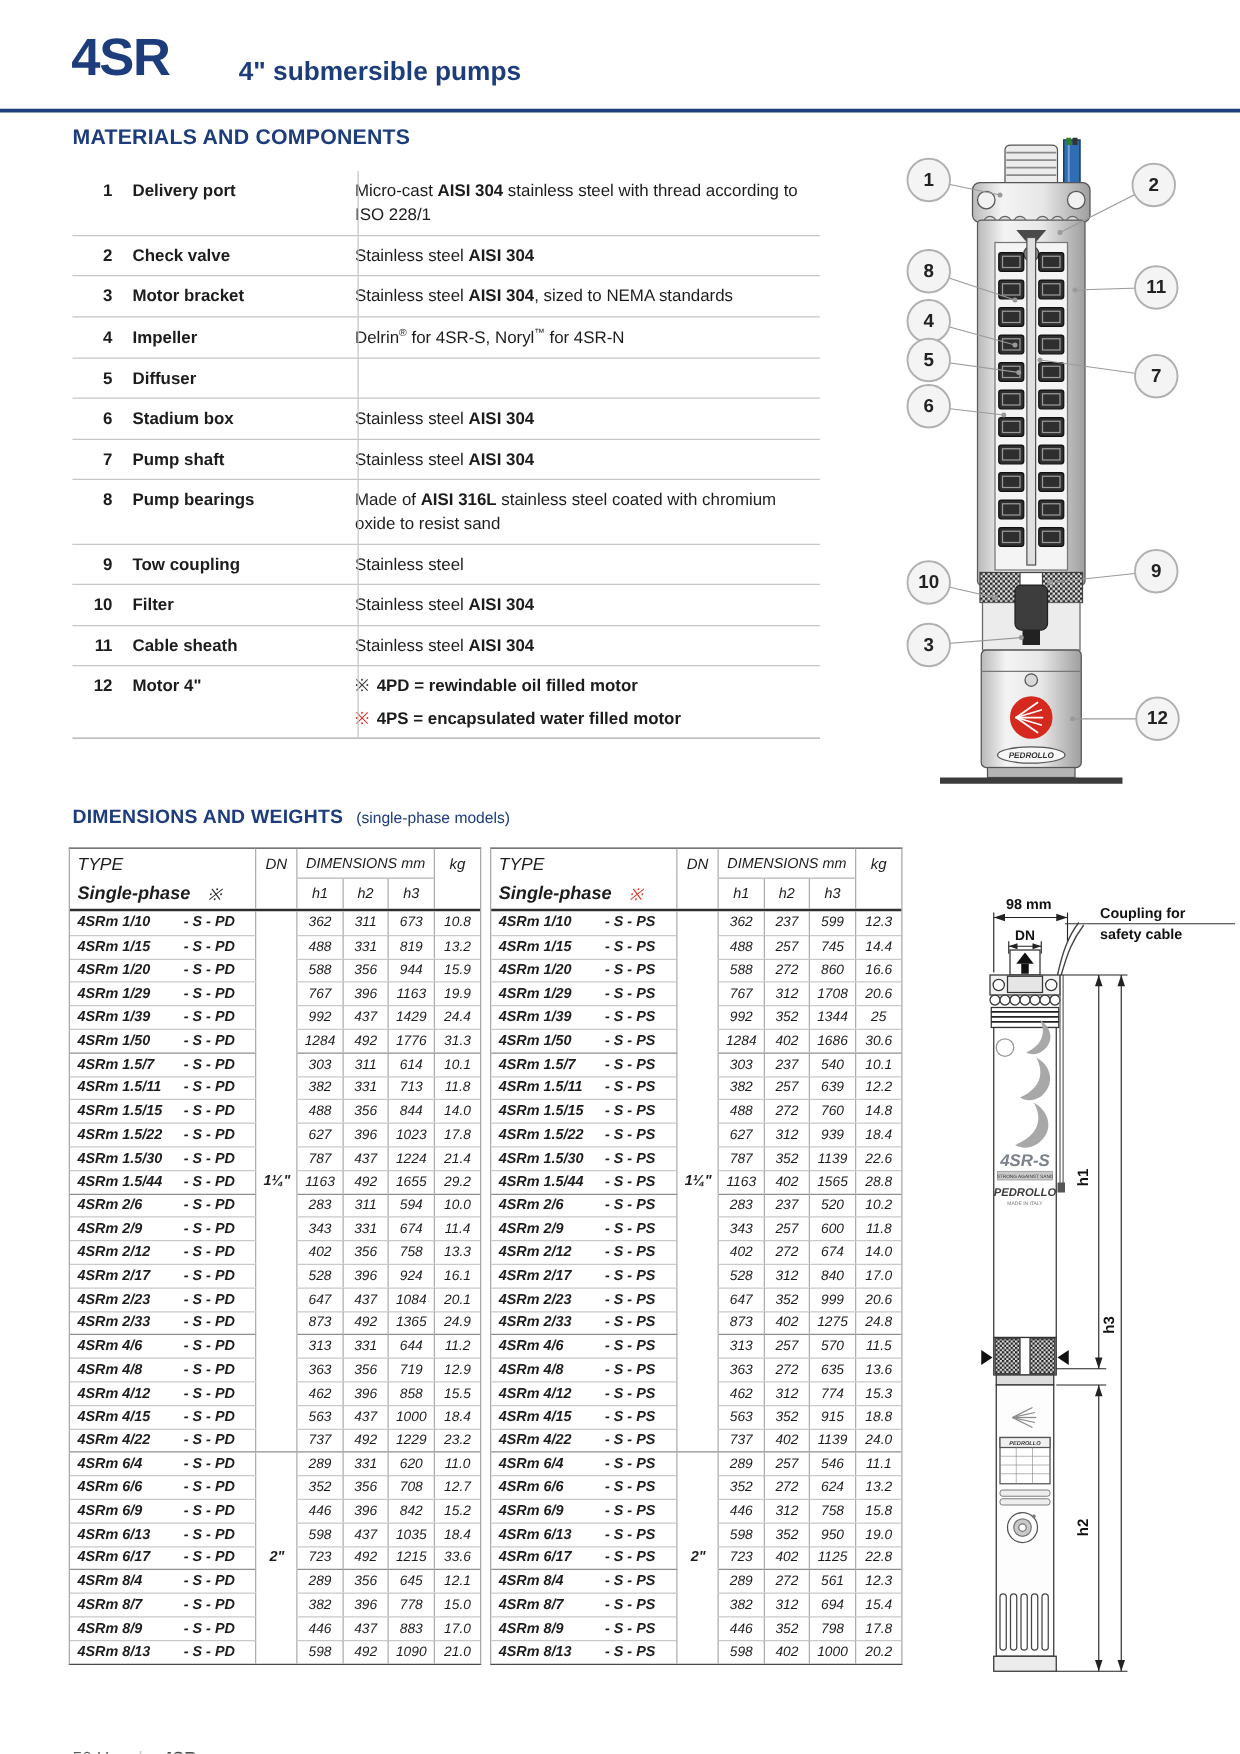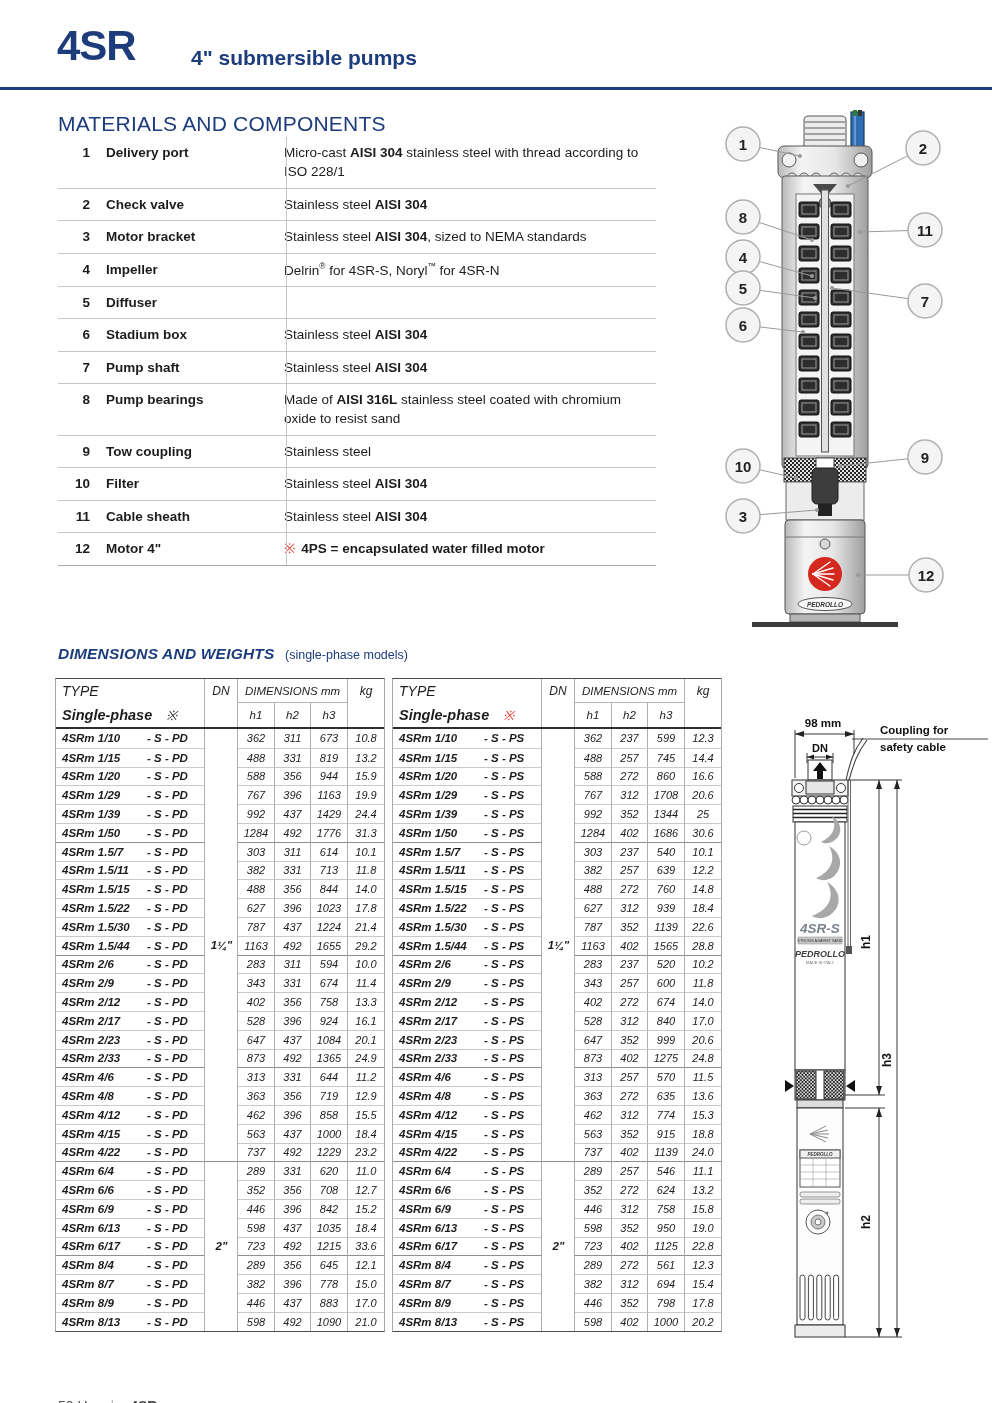--- a/index.html
+++ b/index.html
@@ -6,38 +6,38 @@
   html,body{margin:0;padding:0;background:#fff;}
   .page{position:relative;width:992px;height:1403px;background:#fff;overflow:hidden;
         font-family:"Liberation Sans",sans-serif;color:#1c1c1c;}
 
   
   .title{position:absolute;left:57px;top:22px;font-size:42px;font-weight:800;color:var(--navy);letter-spacing:-1px;}
   .subtitle{position:absolute;left:191px;top:46px;font-size:21px;font-weight:700;color:var(--navy);}
   .header-rule{position:absolute;left:0;top:87px;width:992px;height:3px;background:var(--navy);}
 
   
-  .m-heading{position:absolute;left:58px;top:112px;font-size:21px;font-weight:400;color:var(--navy);letter-spacing:.2px;}
+  .m-heading{position:absolute;left:58px;top:100px;font-size:17px;font-weight:700;color:var(--navy);letter-spacing:.2px;}
   .materials{position:absolute;left:58px;top:137px;width:598px;border-bottom:1px solid #a9a9a9;}
   .m-vsep{position:absolute;left:228px;top:0;bottom:0;width:1px;background:#c6c6c6;}
   .mrow{display:flex;align-items:flex-start;padding:6px 0;border-top:1px solid #c6c6c6;}
   .mrow:first-child{border-top:none;}
   .mnum{width:32px;text-align:right;font-weight:700;font-size:13.5px;line-height:1.44;flex:none;}
   .mname{width:182px;padding-left:16px;font-weight:700;font-size:13.5px;line-height:1.44;flex:none;box-sizing:border-box;}
   .mdesc{flex:1;padding-left:12px;font-size:13.5px;line-height:1.44;}
   .mnote{font-weight:700;}
   .mnote + .mnote{margin-top:6px;}
   .mnote .mark{font-weight:400;margin-right:6px;}
 
   
   .pumpdiag{position:absolute;left:700px;top:110px;width:292px;height:525px;}
 
   
   .d-heading{position:absolute;left:58px;top:645px;color:var(--navy);}
-  .dh-main{font-size:15.5px;font-weight:700;letter-spacing:.2px;font-style:italic;}
+  .dh-main{font-size:15.5px;font-weight:700;letter-spacing:.2px;}
   .dh-note{font-size:12.5px;font-weight:400;margin-left:6px;}
 
   
   .dtables{position:absolute;left:55px;top:678px;display:flex;gap:7px;font-style:italic;}
   .dtable{width:330px;box-sizing:border-box;border-left:1px solid #a8a8a8;border-right:1px solid #a8a8a8;
           border-top:1px solid #4a4a4a;border-bottom:1.5px solid #4a4a4a;background:#fff;}
   .dhead{border-bottom:2px solid #2e2e2e;}
   .dhrow{display:flex;height:24px;align-items:stretch;}
   .dh-type{width:149px;padding-left:6px;font-size:14px;display:flex;align-items:center;box-sizing:border-box;border-right:1px solid #adadad;}
   .dh-dn{width:33px;font-size:12px;display:flex;align-items:center;justify-content:center;box-sizing:border-box;border-right:1px solid #adadad;}
@@ -136,20 +136,21 @@
       </div>
       <div class="mrow">
         <div class="mnum">11</div>
         <div class="mname">Cable sheath</div>
         <div class="mdesc"><span>Stainless steel </span><span style="font-weight: 700;">AISI 304</span></div>
       </div>
       <div class="mrow">
         <div class="mnum">12</div>
         <div class="mname">Motor 4"</div>
         <div class="mdesc">
+          <div class="mnote"><span class="mark" style="color: rgb(58, 58, 58);">※</span><span>4PD = rewindable oil filled motor</span></div>
           <div class="mnote"><span class="mark" style="color: rgb(224, 55, 43);">※</span><span>4PS = encapsulated water filled motor</span></div>
         </div>
       </div>
       <div class="m-vsep"></div>
     </div>
 
   <div class="pumpdiag">
     <svg id="pump-svg" viewBox="0 0 292 525" width="292" height="525">
       <defs>
         <linearGradient id="gm" x1="0" y1="0" x2="1" y2="0">

